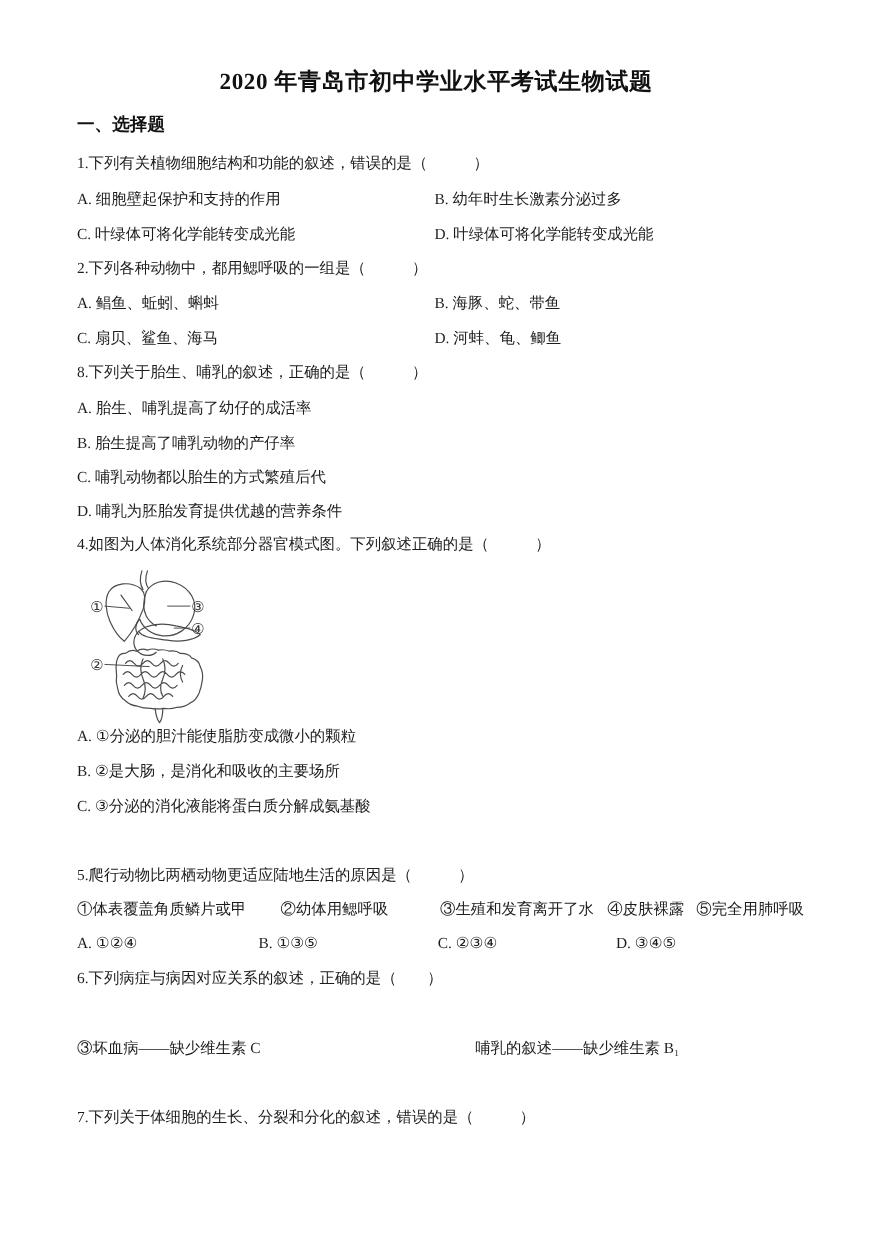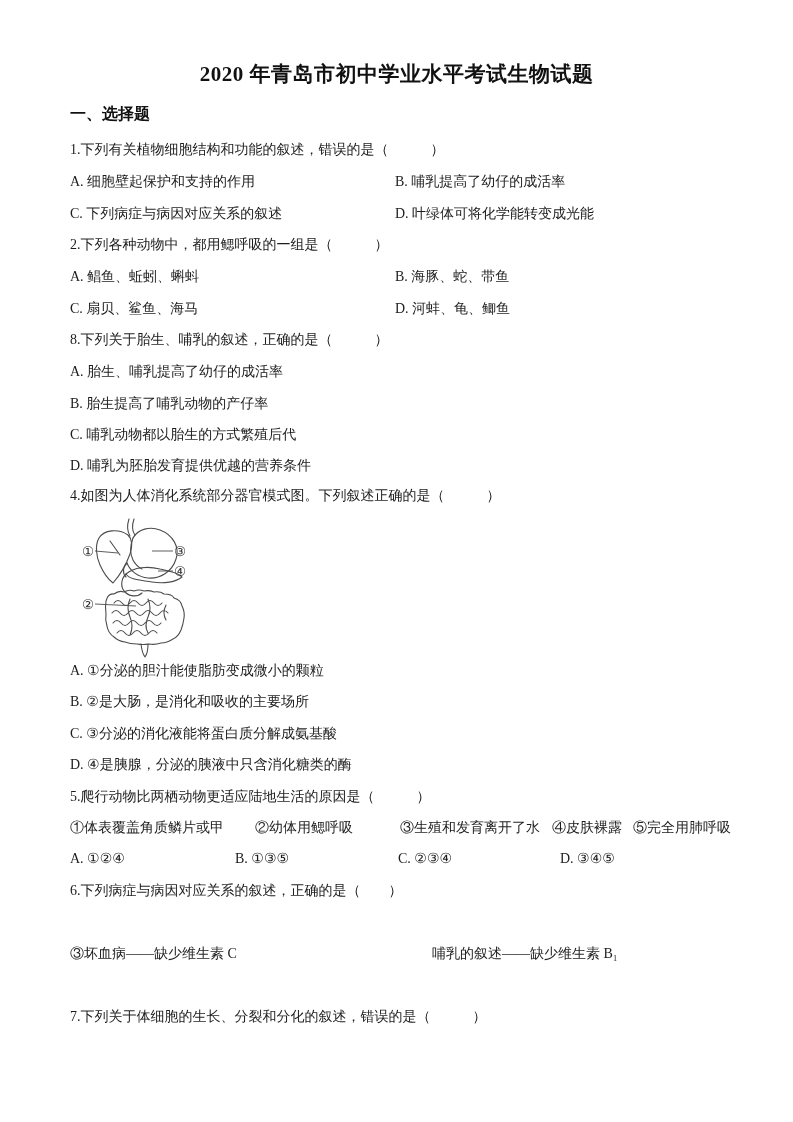--- a/index.html
+++ b/index.html
@@ -52,24 +52,24 @@
 
   <div class="line" style="top:104px">
     <span class="t section" style="left:70px">一、选择题</span>
   </div>
 
   <div class="line" style="top:140px">
     <span class="t" style="left:70px">1.下列有关植物细胞结构和功能的叙述，错误的是（　　　）</span>
   </div>
   <div class="line" style="top:172px">
     <span class="t" style="left:70px">A. 细胞壁起保护和支持的作用</span>
-    <span class="t" style="left:395px">B. 哺乳提高了幼仔的成活率</span>
+    <span class="t" style="left:395px">B. 幼年时生长激素分泌过多</span>
   </div>
   <div class="line" style="top:204px">
-    <span class="t" style="left:70px">C. 下列病症与病因对应关系的叙述</span>
+    <span class="t" style="left:70px">C. 叶绿体可将化学能转变成光能</span>
     <span class="t" style="left:395px">D. 叶绿体可将化学能转变成光能</span>
   </div>
 
   <div class="line" style="top:235px">
     <span class="t" style="left:70px">2.下列各种动物中，都用鳃呼吸的一组是（　　　）</span>
   </div>
   <div class="line" style="top:267px">
     <span class="t" style="left:70px">A. 鲳鱼、蚯蚓、蝌蚪</span>
     <span class="t" style="left:395px">B. 海豚、蛇、带鱼</span>
   </div>
@@ -134,23 +134,20 @@
 
   <div class="line" style="top:661px">
     <span class="t" style="left:70px">A. ①分泌的胆汁能使脂肪变成微小的颗粒</span>
   </div>
   <div class="line" style="top:692px">
     <span class="t" style="left:70px">B. ②是大肠，是消化和吸收的主要场所</span>
   </div>
   <div class="line" style="top:724px">
     <span class="t" style="left:70px">C. ③分泌的消化液能将蛋白质分解成氨基酸</span>
   </div>
-  <div class="line" style="top:755px">
-    <span class="t" style="left:70px">D. ④是胰腺，分泌的胰液中只含消化糖类的酶</span>
-  </div>
 
   <div class="line" style="top:787px">
     <span class="t" style="left:70px">5.爬行动物比两栖动物更适应陆地生活的原因是（　　　）</span>
   </div>
   <div class="line" style="top:818px">
     <span class="t" style="left:70px">①体表覆盖角质鳞片或甲</span>
     <span class="t" style="left:255px">②幼体用鳃呼吸</span>
     <span class="t" style="left:400px">③生殖和发育离开了水</span>
     <span class="t" style="left:552px">④皮肤裸露</span>
     <span class="t" style="left:633px">⑤完全用肺呼吸</span>

